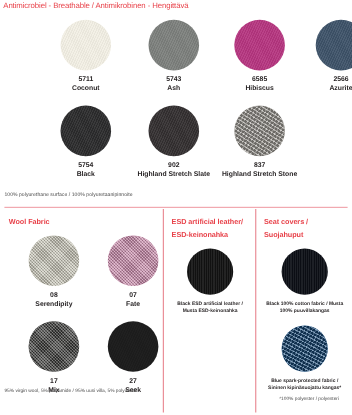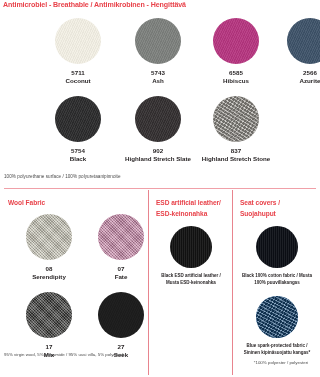--- a/index.html
+++ b/index.html
@@ -15,21 +15,21 @@
     overflow: hidden;
     position: relative;
   }
 
   
   .doc-title {
     position: absolute;
     left: 3px;
     top: 1px;
     font-size: 7.1px;
-    font-weight: bold;
+    font-weight: normal;
     color: #e8424a;
     letter-spacing: -0.1px;
     white-space: nowrap;
   }
 
   
   .pu-section {
     position: absolute;
     left: 0;
     top: 18px;

